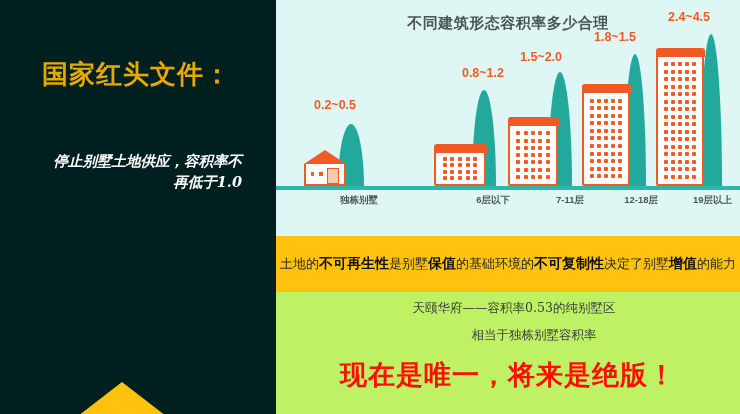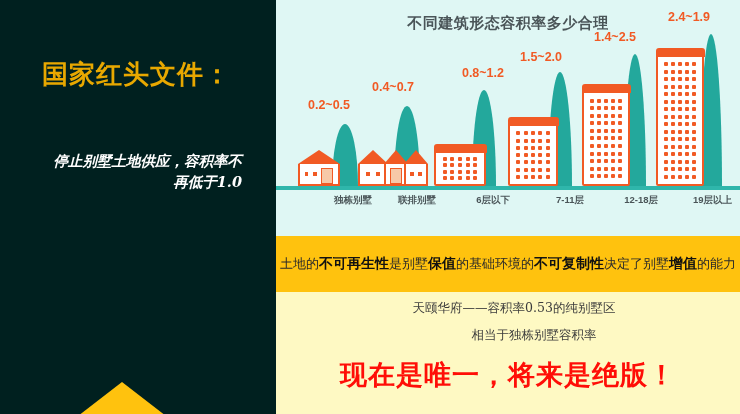--- a/index.html
+++ b/index.html
@@ -31,21 +31,21 @@
   .hl-red{color:#FF1A10;}
   .tri-up{
     position:absolute;left:78px;top:382px;
     width:0;height:0;
     border-left:44px solid transparent;
     border-right:44px solid transparent;
     border-bottom:34px solid #FFC20E;
   }
 
   
-  .right-col{position:absolute;left:276px;top:0;width:464px;height:414px;background:#fef9c3;}
+  .right-col{position:absolute;left:276px;top:0;width:464px;height:414px;background:#bef264;}
 
   
   .chart-card{
     position:absolute;left:0;top:0;width:464px;height:236px;
     background:#DFF7F4;overflow:hidden;
   }
   .chart-title{
     position:absolute;top:14px;left:0;width:464px;text-align:center;
     font-size:15px;font-weight:700;color:#4A5558;letter-spacing:.5px;
   }
@@ -143,59 +143,34 @@
     <div class="tri-up"></div>
   </div>
 
   <div class="right-col">
 
     <div class="chart-card">
       <div class="chart-title">不同建筑形态容积率多少合理</div>
       <div class="baseline"></div>
       <div class="plot">
 
-        <div class="grp" style="left:16px;">
+        <div class="grp" style="left:22px;">
           <div class="val" style="bottom:74px;">0.2~0.5</div>
           <div class="peak" style="width:26px;height:62px;right:8px;"></div>
           <div class="house" style="left:6px;--hw:21px;width:42px;">
             <div class="hroof"></div>
             <div class="hbody">
               <div class="hdot"></div>
               <div class="hdot"></div>
               <div class="hdoor"></div>
             </div>
           </div>
           <div class="tick">独栋别墅</div>
         </div>
 
-        <div class="grp" style="left:80px;">
-          <div class="val" style="bottom:92px;">0.4~0.7</div>
-          <div class="peak" style="width:26px;height:80px;right:10px;"></div>
-          <div class="house" style="left:2px;--hw:15px;width:30px;">
-            <div class="hroof"></div>
-            <div class="hbody">
-              <div class="hdot"></div>
-              <div class="hdot"></div>
-            </div>
-          </div>
-          <div class="house" style="left:28px;--hw:12px;width:24px;">
-            <div class="hroof"></div>
-            <div class="hbody">
-              <div class="hdoor"></div>
-            </div>
-          </div>
-          <div class="house" style="left:48px;--hw:12px;width:24px;">
-            <div class="hroof"></div>
-            <div class="hbody">
-              <div class="hdot"></div>
-              <div class="hdot"></div>
-            </div>
-          </div>
-          <div class="tick">联排别墅</div>
-        </div>
 
         <div class="grp" style="left:154px;">
           <div class="val" style="bottom:106px;text-align:right;">0.8~1.2</div>
           <div class="peak" style="width:24px;height:96px;right:8px;"></div>
           <div class="bld" style="width:52px;height:37px;left:4px;">
             <div class="roof"></div>
             <div class="win-grid">
               <div class="win-row">
                   <i class="win"></i>
                   <i class="win"></i>
@@ -283,21 +258,21 @@
                   <i class="win"></i>
                   <i class="win"></i>
                   <i class="win"></i>
                 </div>
             </div>
           </div>
           <div class="tick">7-11层</div>
         </div>
 
         <div class="grp" style="left:302px;">
-          <div class="val" style="bottom:142px;">1.4~2.5</div>
+          <div class="val" style="bottom:142px;">1.8~1.5</div>
           <div class="peak" style="width:22px;height:132px;right:6px;"></div>
           <div class="bld" style="width:48px;height:97px;left:4px;">
             <div class="roof"></div>
             <div class="win-grid">
               <div class="win-row">
                   <i class="win"></i>
                   <i class="win"></i>
                   <i class="win"></i>
                   <i class="win"></i>
                   <i class="win"></i>
@@ -371,21 +346,21 @@
                   <i class="win"></i>
                   <i class="win"></i>
                   <i class="win"></i>
                 </div>
             </div>
           </div>
           <div class="tick">12-18层</div>
         </div>
 
         <div class="grp" style="left:376px;">
-          <div class="val" style="bottom:162px;">2.4~1.9</div>
+          <div class="val" style="bottom:162px;">2.4~4.5</div>
           <div class="peak" style="width:22px;height:152px;right:4px;"></div>
           <div class="bld" style="width:48px;height:133px;left:4px;">
             <div class="roof"></div>
             <div class="win-grid">
               <div class="win-row">
                   <i class="win"></i>
                   <i class="win"></i>
                   <i class="win"></i>
                   <i class="win"></i>
                   <i class="win"></i>

